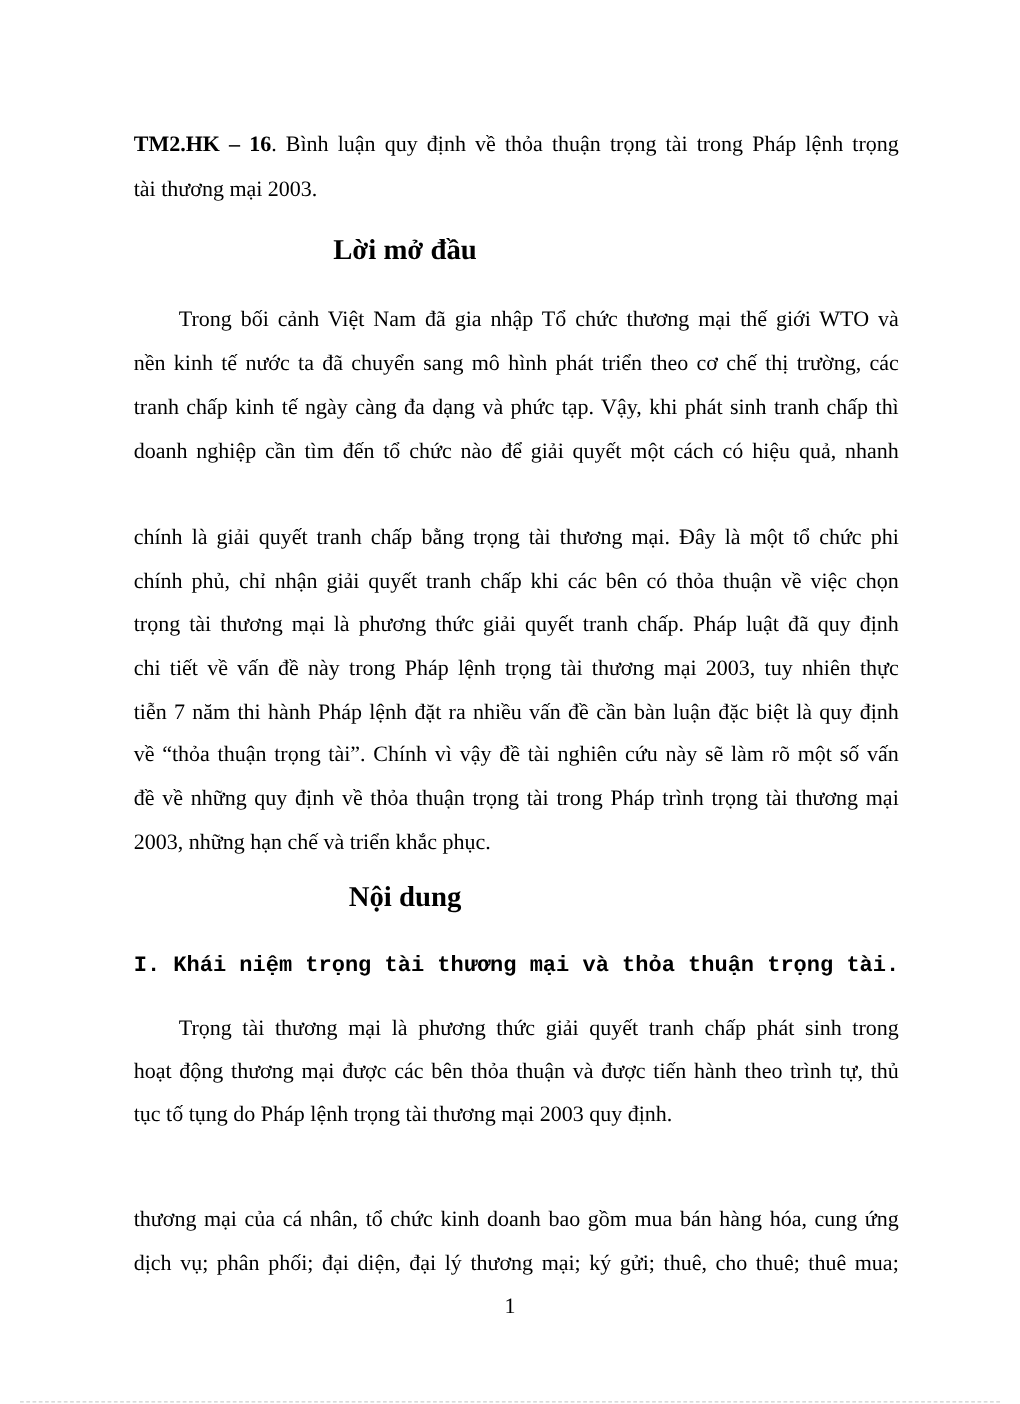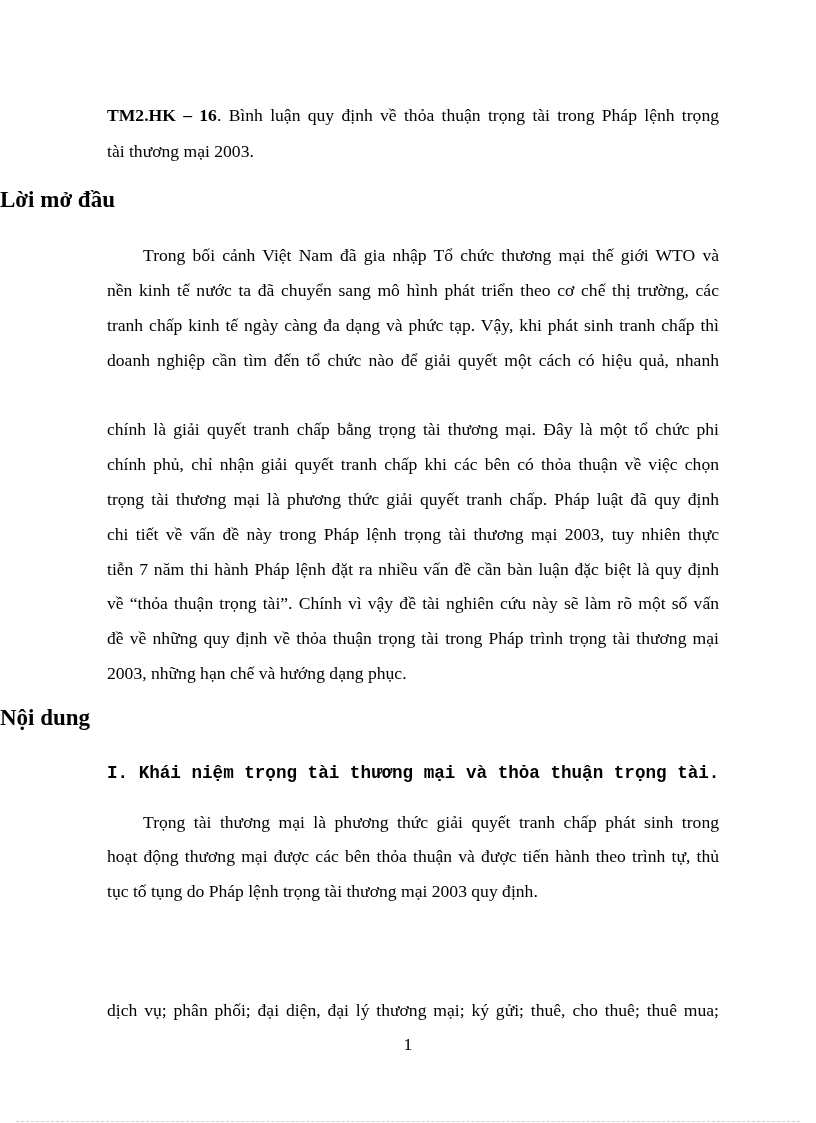--- a/index.html
+++ b/index.html
@@ -5,21 +5,21 @@
   html, body { margin: 0; padding: 0; background: #ffffff; }
   body { width: 816px; height: 1123px; position: relative; overflow: hidden;
          font-family: "Liberation Serif", "DejaVu Serif", serif; color: #000; }
   .page { position: absolute; left: 0; top: 0; width: 816px; height: 1123px; border-radius: 32px; }
   .line { position: absolute; left: 107px; width: 612px; font-size: 17.6px;
           line-height: 20px; white-space: nowrap; text-align: justify;
           text-align-last: justify; }
   .line.last { text-align-last: left; }
   .indent { left: 143px; width: 576px; }
   .bold { font-weight: bold; }
-  .heading { position: absolute; left: 0; width: 648px; 
+  .heading { position: absolute; left: 0; width: 648px; text-align: center;
              font-weight: bold; font-size: 23px; line-height: 26px; }
   .section-title { position: absolute; left: 107px; font-weight: bold;
                    font-size: 17.6px; line-height: 20px; font-family: Liberation Mono, monospace; }
   .page-number { position: absolute; left: 0; width: 816px; text-align: center;
                  font-size: 17.6px; line-height: 20px; }
   .page-border { position: absolute; left: 16px; width: 784px; top: 1121px;
                  border-top: 1px dashed #d0d0d0; height: 0; }
 </style>
 </head>
 <body>
@@ -35,28 +35,29 @@
   <div class="line" style="top:280px;">nền kinh tế nước ta  đã chuyển sang mô hình phát triển  theo cơ chế thị trường, các</div>
   <div class="line" style="top:315px;">tranh chấp kinh  tế ngày càng đa dạng và phức tạp. Vậy, khi phát sinh tranh chấp thì</div>
   <div class="line" style="top:350px;">doanh nghiệp  cần tìm đến tổ chức nào để giải  quyết một cách có hiệu  quả, nhanh</div>
   <div class="line" style="top:419px;">chính là giải  quyết tranh chấp bằng trọng tài thương mại.  Đây là một tổ chức phi</div>
   <div class="line" style="top:454px;">chính phủ, chỉ nhận giải  quyết tranh chấp khi  các bên có thỏa thuận về việc  chọn</div>
   <div class="line" style="top:489px;">trọng tài thương mại là phương thức giải  quyết tranh chấp. Pháp luật  đã quy định</div>
   <div class="line" style="top:524px;">chi tiết  về vấn đề này trong Pháp lệnh  trọng tài thương mại 2003, tuy nhiên  thực</div>
   <div class="line" style="top:559px;">tiễn 7 năm thi hành Pháp lệnh đặt ra nhiều vấn đề cần bàn luận đặc biệt là quy định</div>
   <div class="line" style="top:593px;">về “thỏa thuận trọng tài”. Chính vì vậy đề tài nghiên cứu này sẽ làm rõ một số vấn</div>
   <div class="line" style="top:628px;">đề về những quy định về thỏa thuận trọng tài trong Pháp trình trọng tài thương mại</div>
-  <div class="line last" style="top:663px;">2003, những hạn chế và hướng dạng phục.</div>
+  <div class="line last" style="top:663px;">2003, những hạn chế và triển khắc phục.</div>
 
   <div class="heading" style="top:705px;">Nội dung</div>
 
   <div class="section-title" style="top:763px;">I. Khái niệm trọng tài thương mại và thỏa thuận trọng tài.</div>
 
   <div class="line indent" style="top:812px;">Trọng tài thương mại là phương thức giải  quyết tranh chấp phát sinh  trong</div>
   <div class="line" style="top:846px;">hoạt động thương mại  được các bên thỏa thuận và được tiến hành theo trình tự, thủ</div>
   <div class="line last" style="top:881px;">tục tố tụng do Pháp lệnh  trọng tài thương mại  2003  quy định.</div>
 
+  <div class="line" style="top:965px;">thương mại  của cá nhân, tổ chức kinh  doanh bao gồm mua bán hàng hóa, cung ứng</div>
   <div class="line" style="top:1000px;">dịch vụ; phân phối; đại diện, đại lý thương mại;  ký gửi;  thuê, cho thuê; thuê mua;</div>
 
   <div class="page-number" style="top:1034px;">1</div>
 
   <div class="page-border"></div>
 </div>
 
 </body></html>

